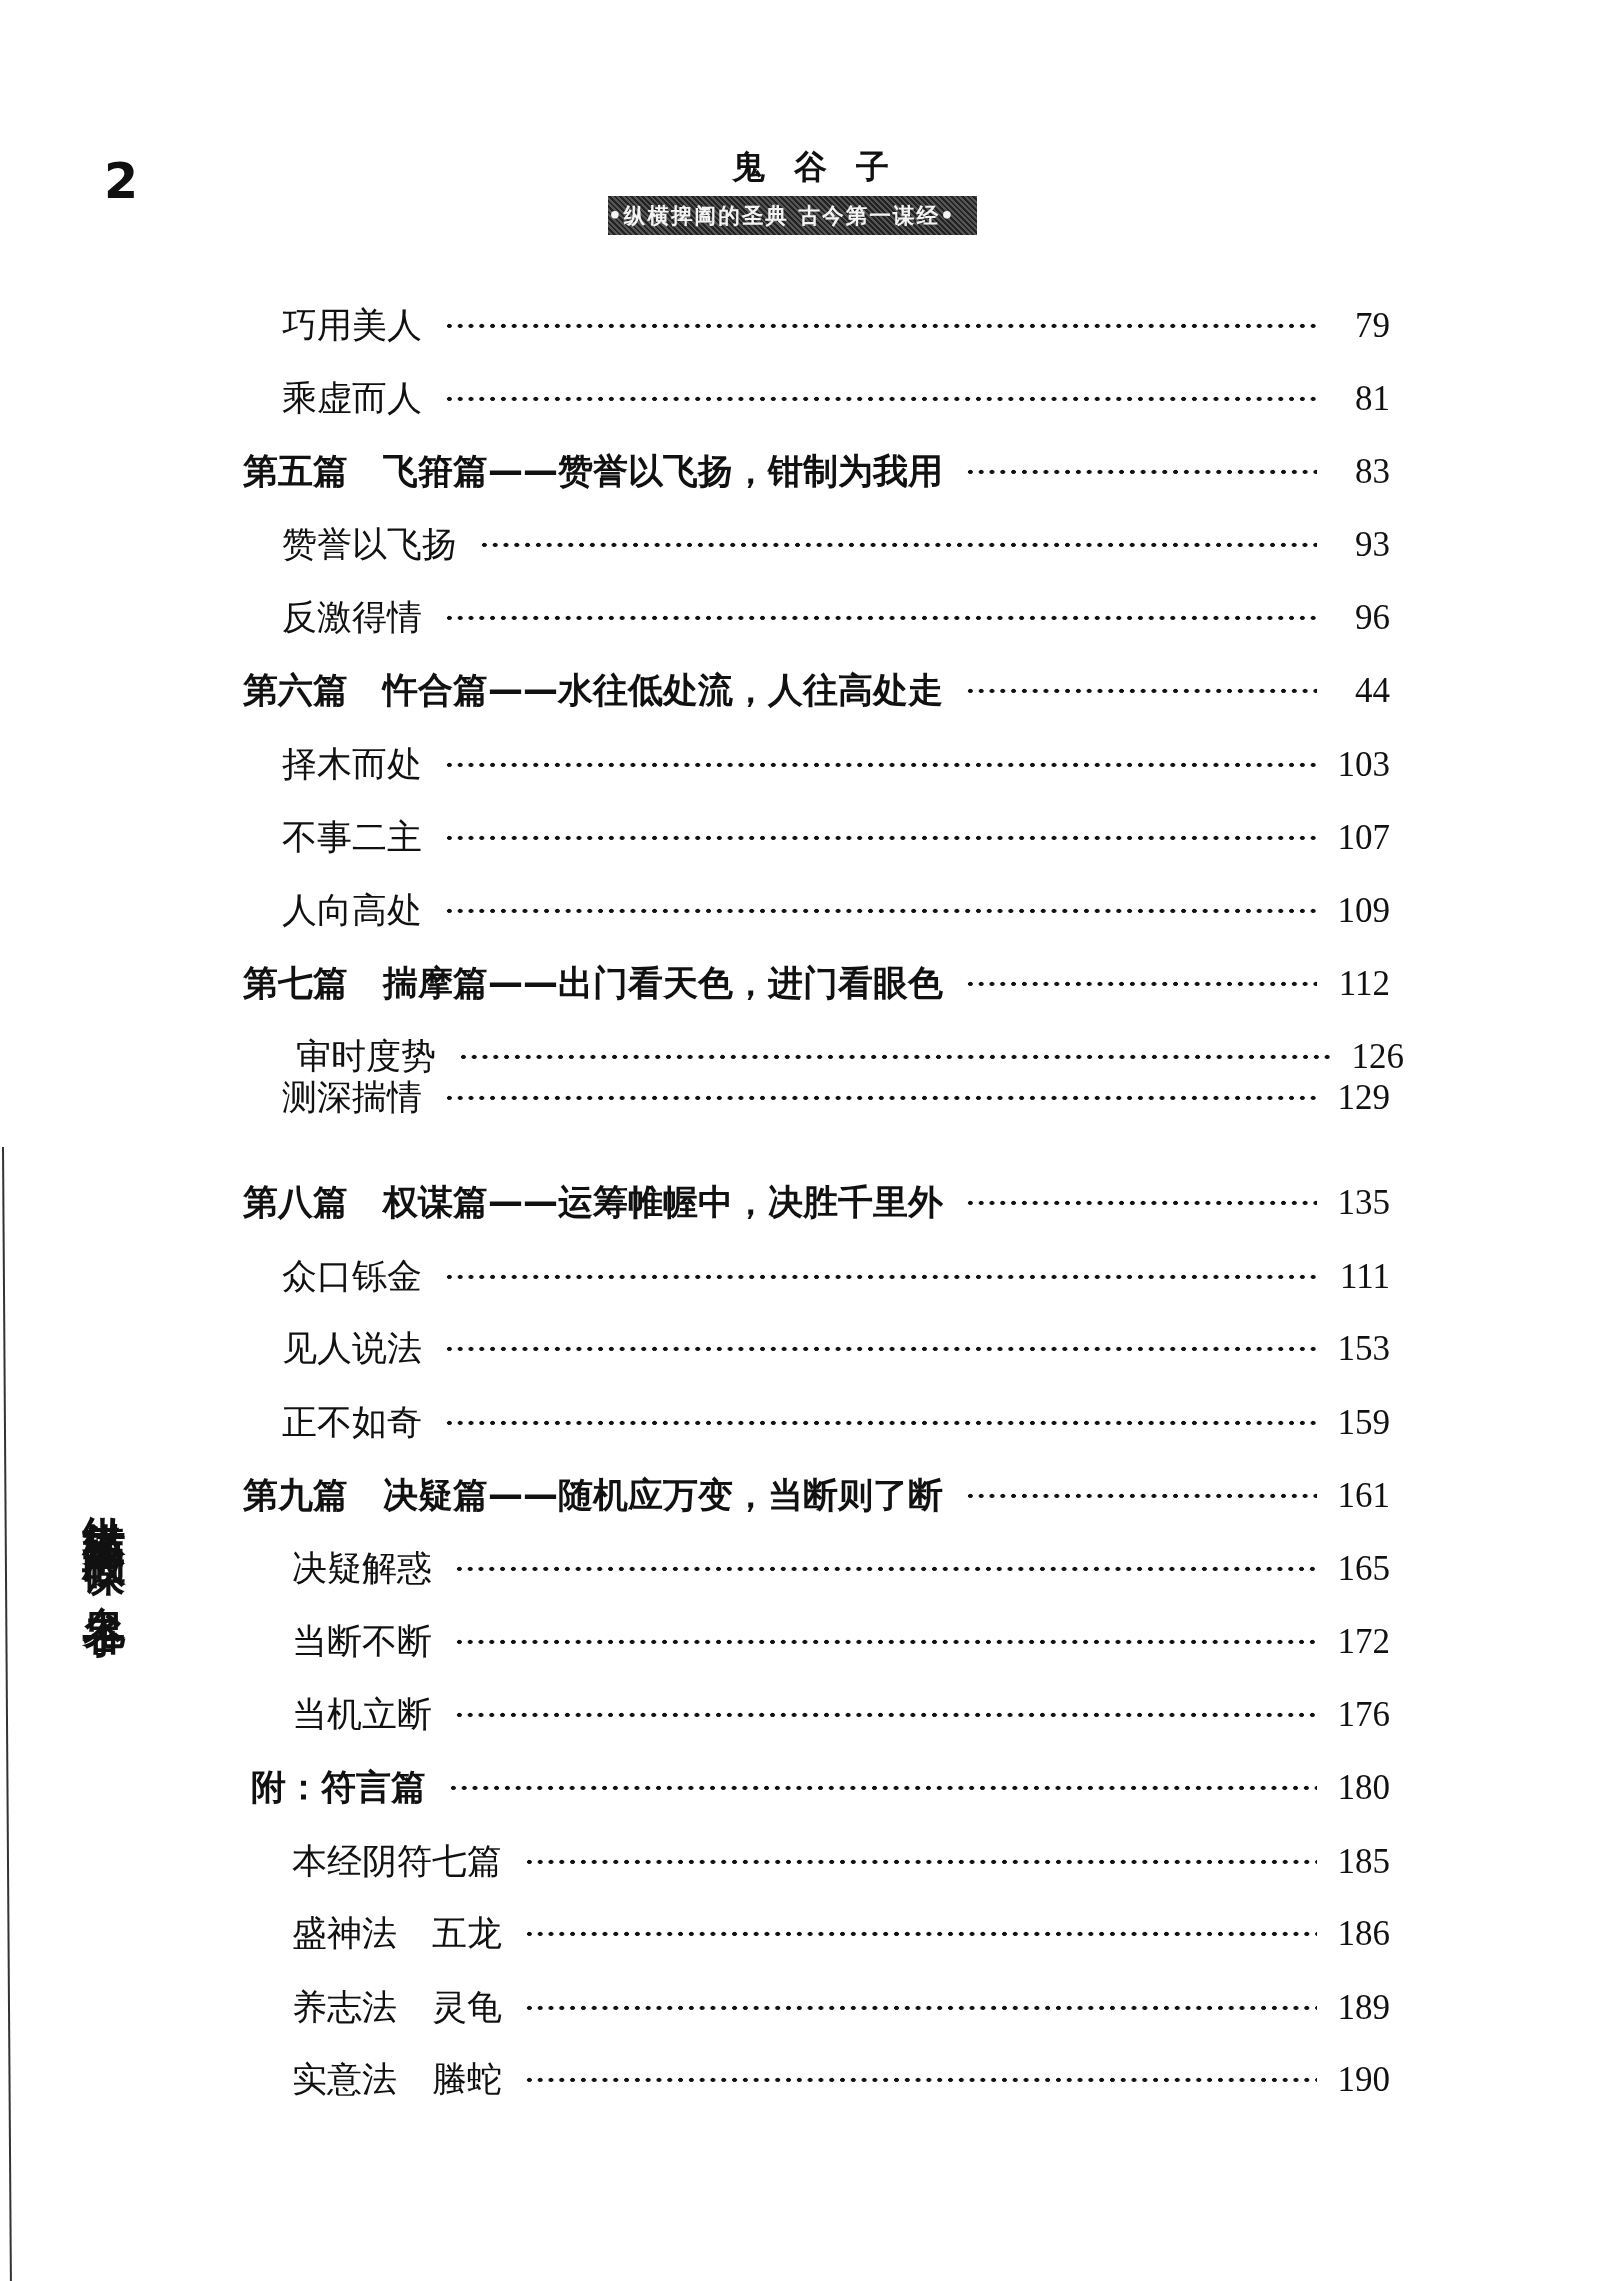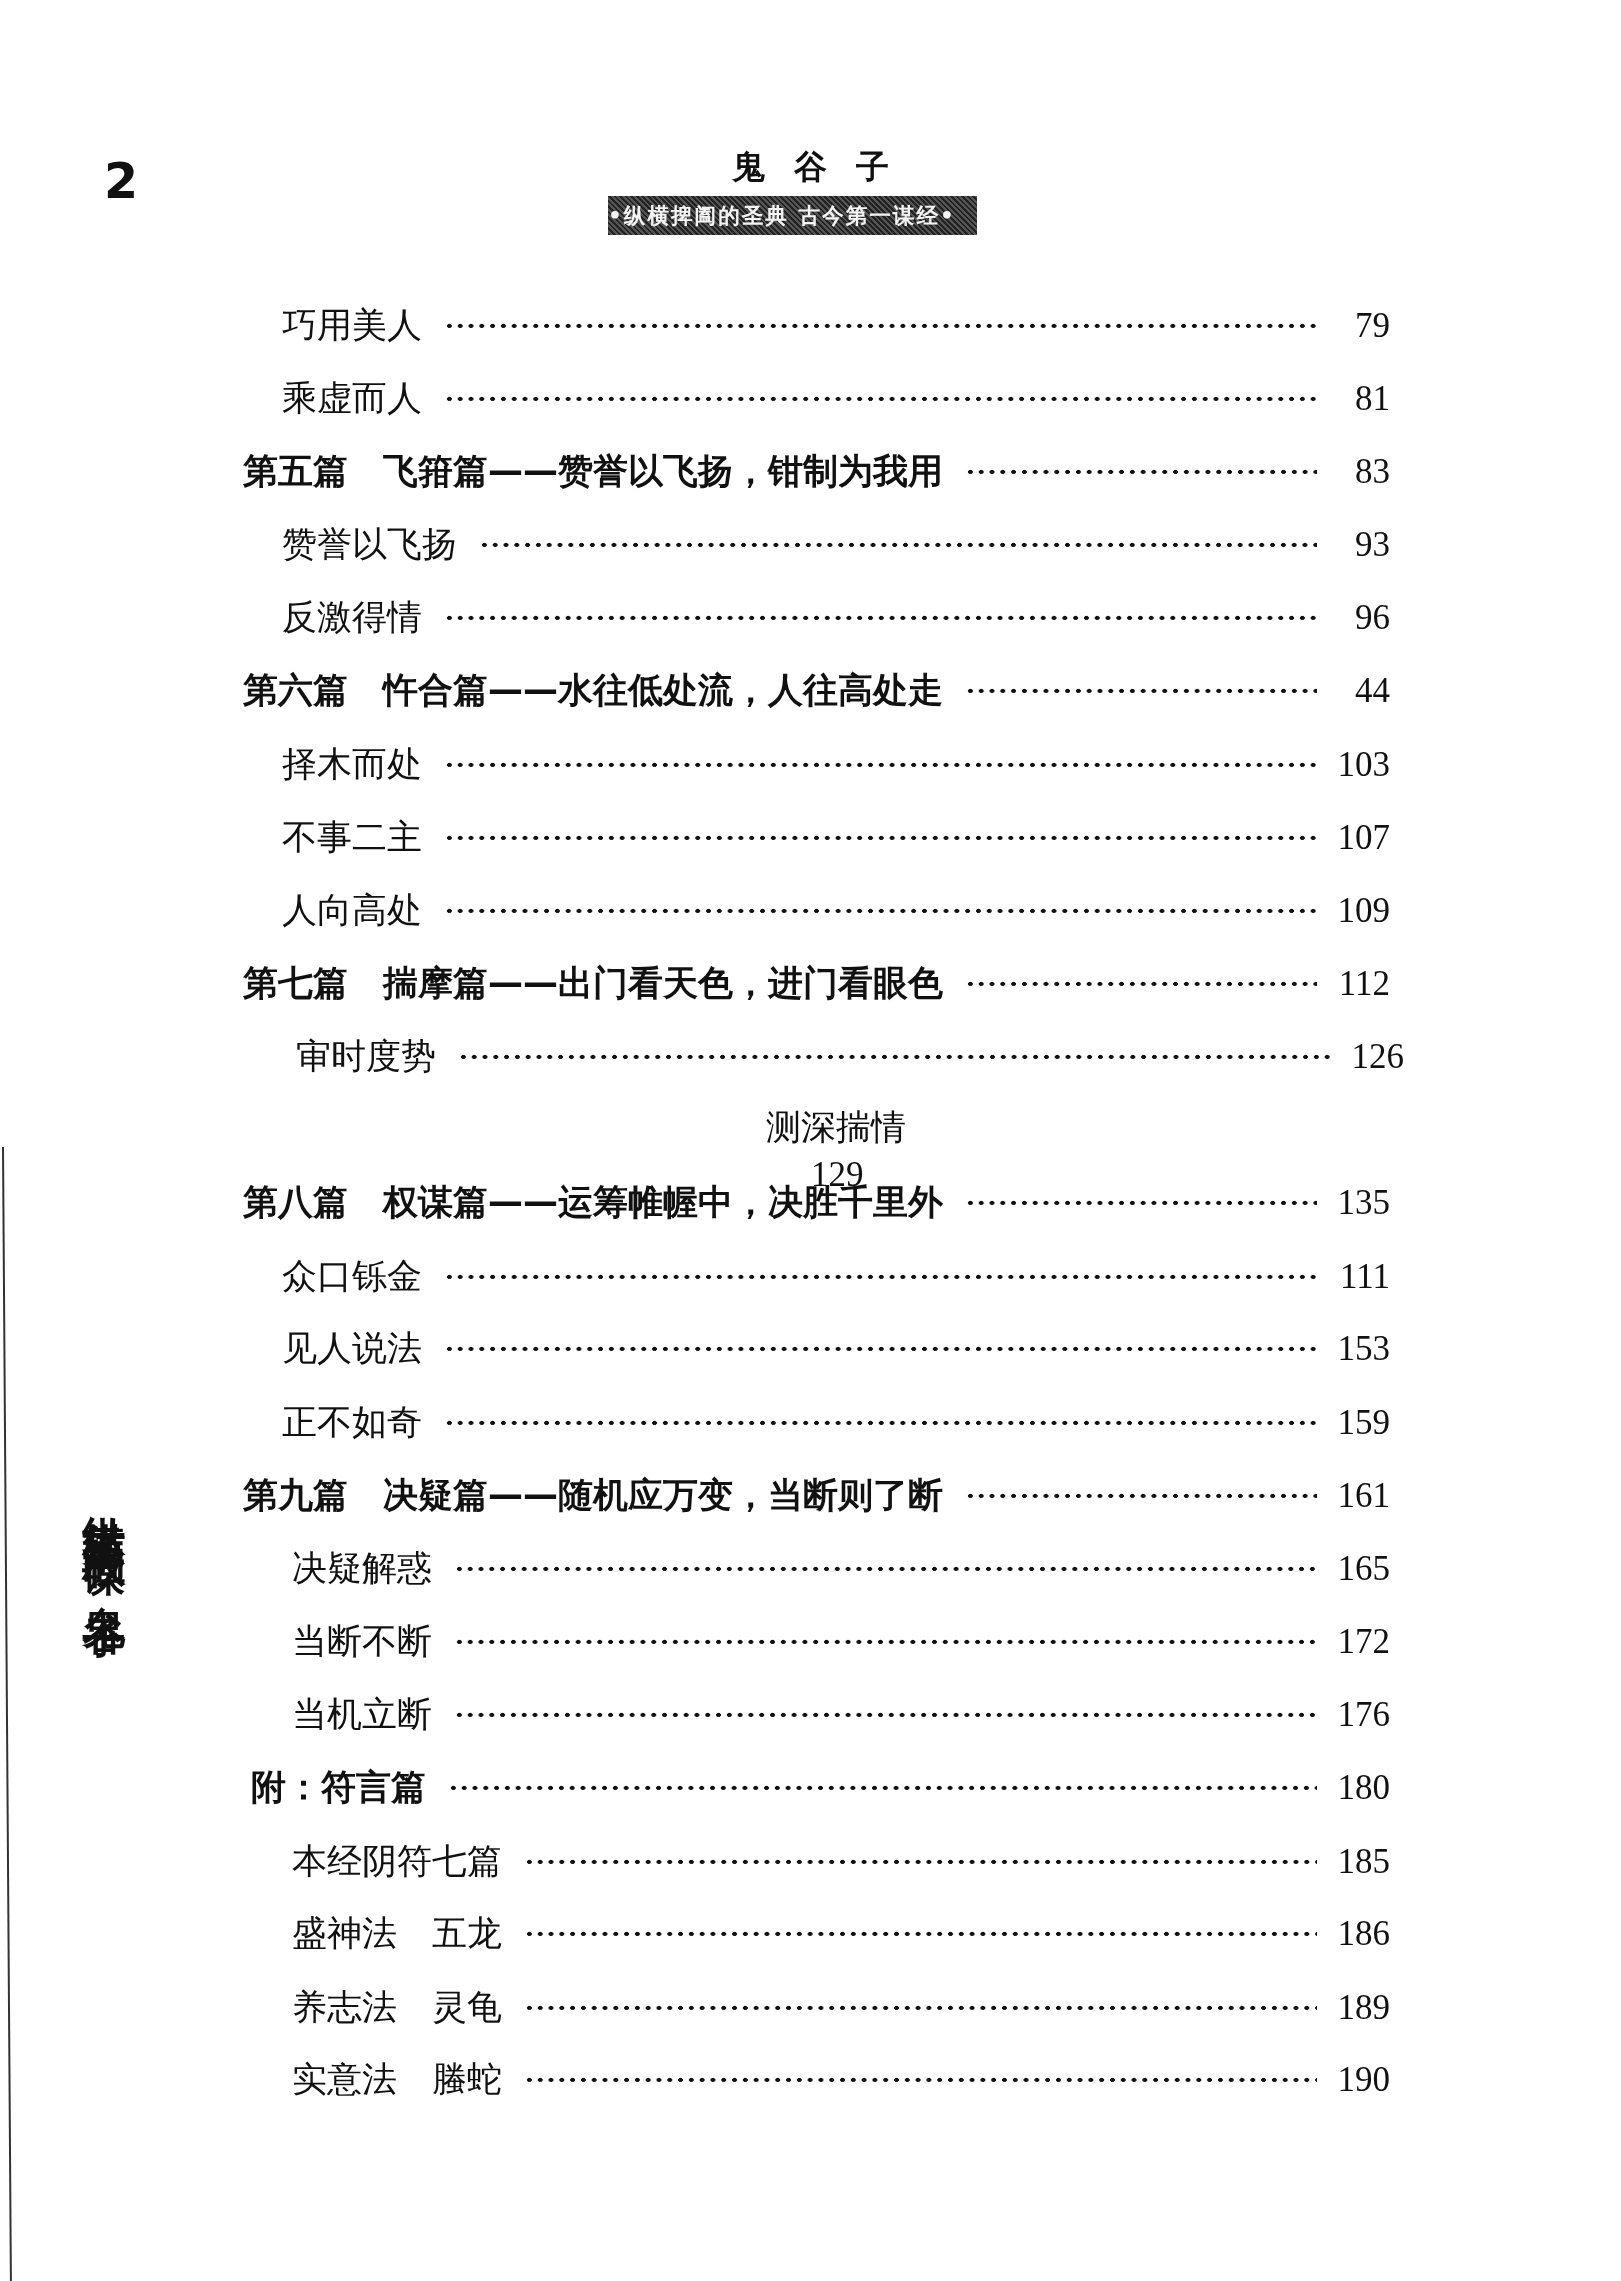--- a/index.html
+++ b/index.html
@@ -110,21 +110,21 @@
     <div class="row chapter" style="left: 243px; width: 1147px; top: 960px;">
       <span class="label">第七篇　揣摩篇——出门看天色，进门看眼色</span>
       <span class="leader"></span>
       <span class="page">112</span>
     </div>
     <div class="row section" style="left: 296px; width: 1108px; top: 1033px; justify-content: center;">
       <span class="label">审时度势</span>
       <span class="leader"></span>
       <span class="page">126</span>
     </div>
-    <div class="row section" style="left: 282px; width: 1108px; top: 1104px; flex-direction: column;">
+    <div class="row section" style="left: 282px; width: 1108px; top: 1074px;">
       <span class="label">测深揣情</span>
       <span class="leader"></span>
       <span class="page">129</span>
     </div>
     <div class="row chapter" style="left: 243px; width: 1147px; top: 1179px;">
       <span class="label">第八篇　权谋篇——运筹帷幄中，决胜千里外</span>
       <span class="leader"></span>
       <span class="page">135</span>
     </div>
     <div class="row section" style="left: 282px; width: 1108px; top: 1253px;">

